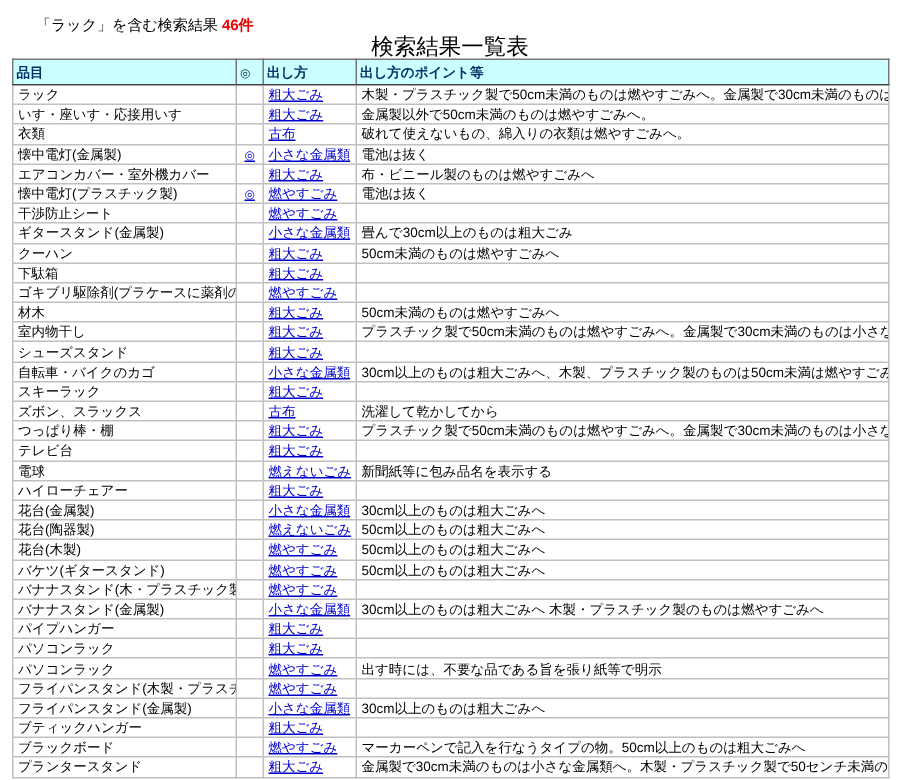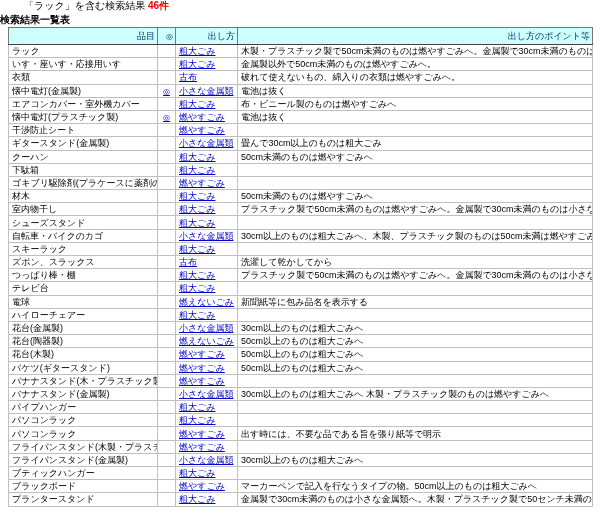--- a/index.html
+++ b/index.html
@@ -2,47 +2,47 @@
 <html><head>
 <meta charset="utf-8">
 <style>
   html,body{margin:0;padding:0;}
   body{
     width:600px;height:520px;background:#ffffff;
     font-family:"Liberation Sans","DejaVu Sans",sans-serif;
     overflow:hidden;
   }
   .summary{
-    margin:0 0 0 24px;
+    margin:12px 0 0 24px;
     font-size:10px;color:#000000;line-height:11px;
     white-space:nowrap;
   }
   .summary .count{color:#ee0000;font-weight:bold;}
   .table-title{
-    text-align:left;font-size:10px;font-weight:bold;color:#000000;
+    text-align:center;font-size:15px;font-weight:normal;color:#000000;
     margin:3px 0 2px 0;line-height:11px;
   }
   table.results{
     margin-left:8px;
     width:585px;
     border-collapse:collapse;
     table-layout:fixed;
     font-size:9px;
     border:1px solid #555555;
   }
   table.results th{
     background:#ccffff;
     color:#003366;
     font-size:9px;
-    font-weight:normal;
+    font-weight:bold;
     border:1px solid #777777;
     border-bottom:1px solid #444444;
     height:14px;
     padding:1px 2px;
-    text-align:right;
+    text-align:left;
     white-space:nowrap;
     overflow:hidden;
     margin-top:34px;
   }
   table.results td{
     border:1px solid #c0c0c0;
     height:12.2px;
     padding:0 3px;
     white-space:nowrap;
     overflow:hidden;

